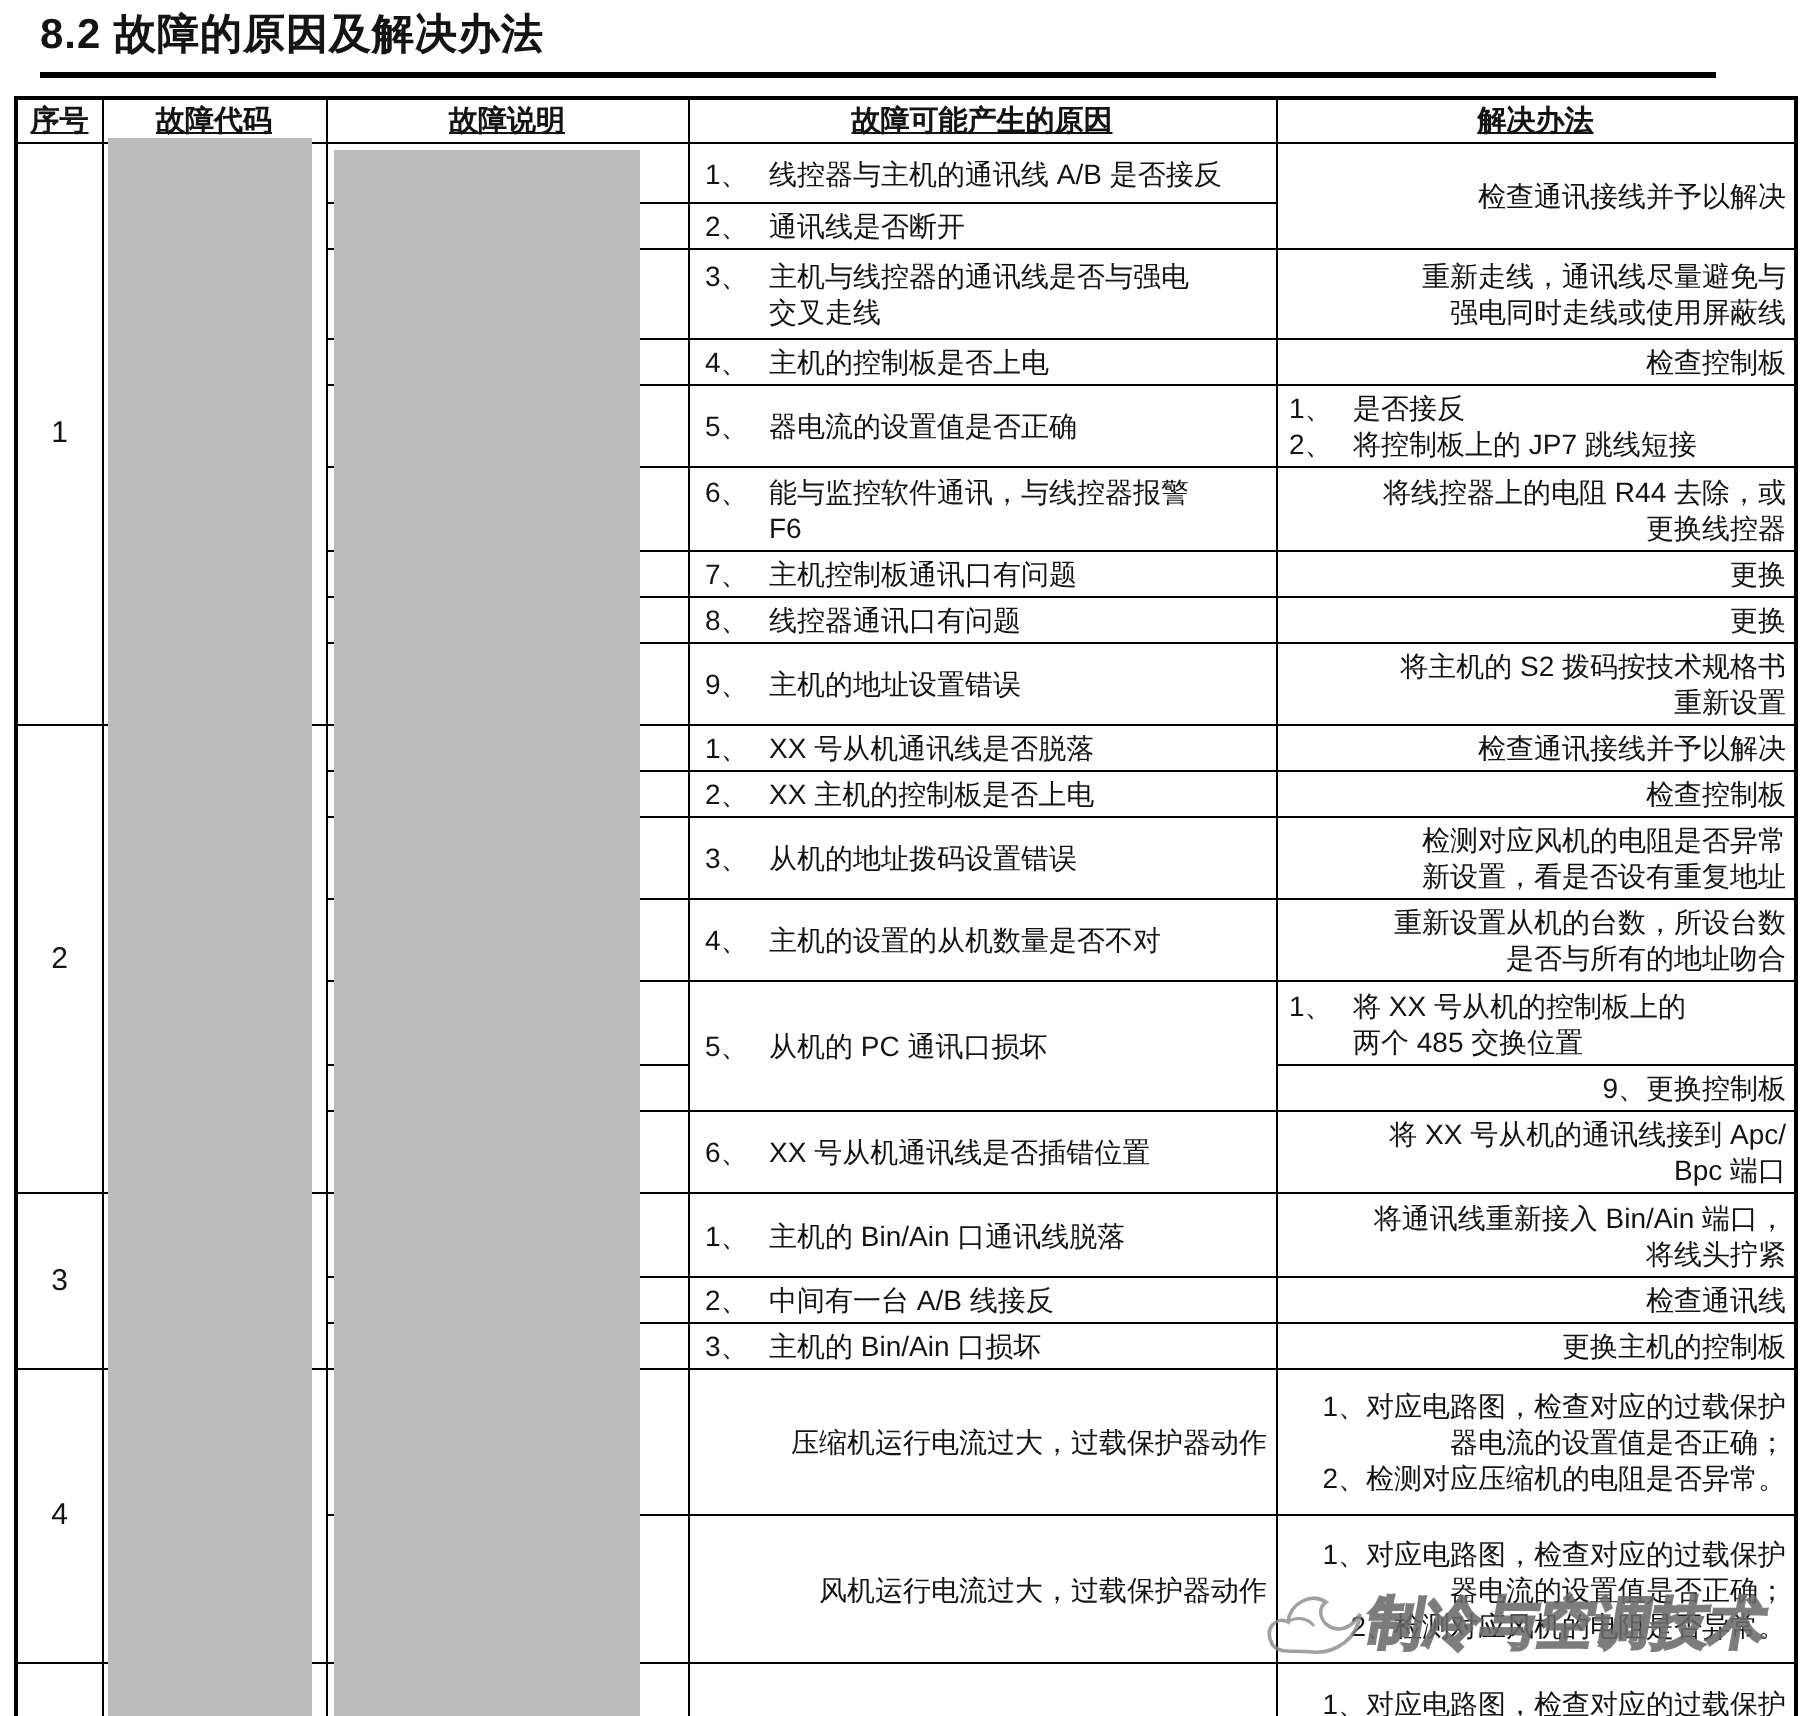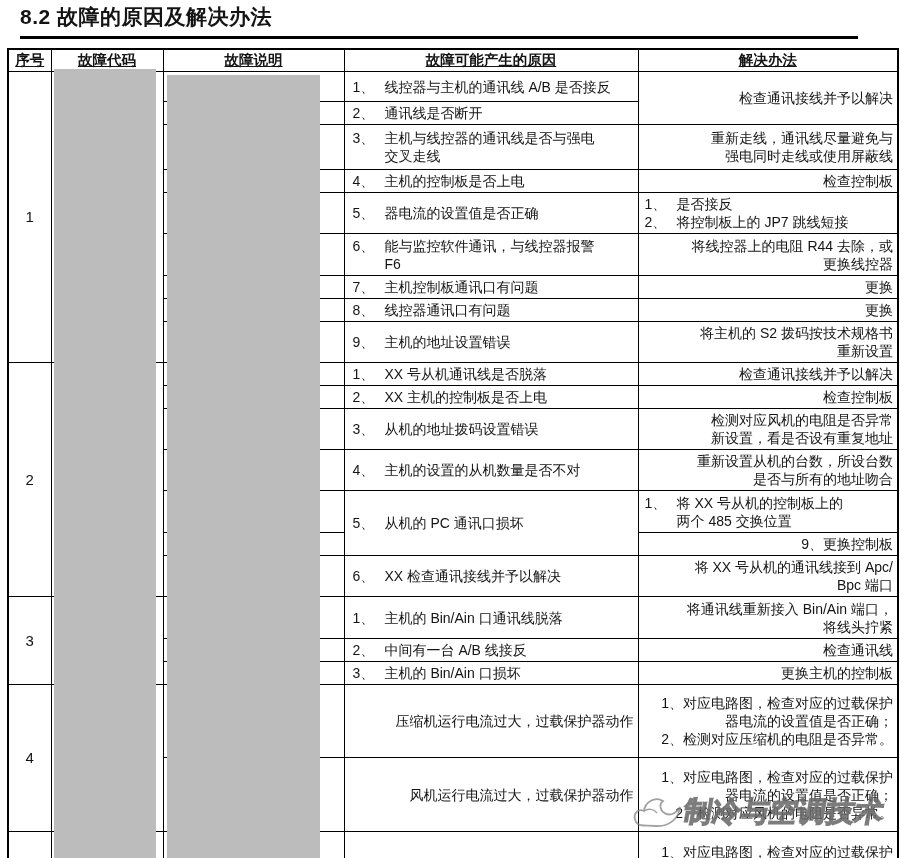--- a/index.html
+++ b/index.html
@@ -284,21 +284,21 @@
             <div class="item plain">
               <span class="txt">9、更换控制板</span>
             </div>
           </td>
         </tr>
         <tr style="height: 40px;">
           <td class="desc"></td>
           <td class="cause">
             <div class="item">
               <span class="num">6、</span>
-              <span class="txt">XX 检查通讯接线并予以解决</span>
+              <span class="txt">XX 号从机通讯线是否插错位置</span>
             </div>
           </td>
           <td class="sol">
             <div class="item plain">
               <span class="txt">将 XX 号从机的通讯线接到 Apc/
 Bpc 端口</span>
             </div>
           </td>
         </tr>
         <tr style="height: 42px;">

